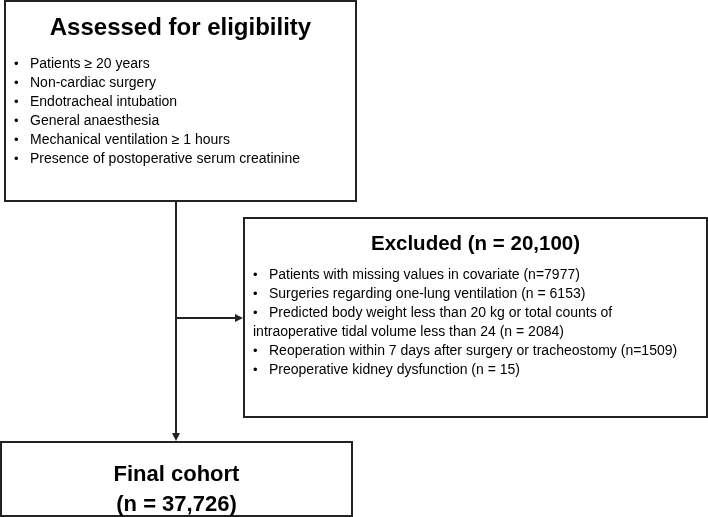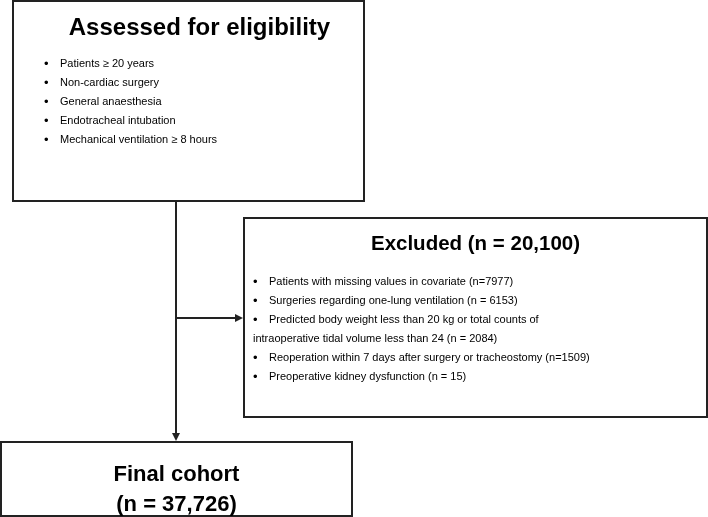--- a/index.html
+++ b/index.html
@@ -1,50 +1,51 @@
 <!DOCTYPE html>
 <html><head>
   <meta charset="utf-8">
   <style>
     html, body { margin: 0; padding: 0; background: #ffffff; }
     body { width: 708px; height: 517px; position: relative; overflow: hidden;
            font-family: "Liberation Sans", "DejaVu Sans", sans-serif; color: #000; }
     .box { position: absolute; border: 2px solid #222; background: #fff; box-sizing: border-box; }
     .title { text-align: center; font-weight: bold; }
     ul { margin: 0; padding: 0; list-style: none; }
-    li { position: relative; padding-left: 24px; font-size: 11px; line-height: 19px; white-space: nowrap; }
+    li { position: relative; padding-left: 24px; font-size: 14px; line-height: 19px; white-space: nowrap; }
     li::before { content: "•"; position: absolute; left: 8px; top: 0; font-size: 13px; }
-    #box1 { left: 12px; top: 0; width: 353px; height: 202px; padding-left: 22px; }
+    #box1 { left: 4px; top: 0; width: 353px; height: 202px; }
     #box1 .title { font-size: 24px; line-height: 30px; padding-top: 10px; }
     #box1 ul { margin-top: 12px; }
     #box2 { left: 243px; top: 217px; width: 465px; height: 201px; }
     #box2 .title { font-size: 20.5px; line-height: 26px; padding-top: 11px; }
-    #box2 ul { margin-top: 16px; }
+    #box2 ul { margin-top: 9px; }
     #box2 li { line-height: 19px; }
     #box3 { left: 0; top: 441px; width: 353px; height: 76px; }
     #box3 .title { font-size: 22px; line-height: 30px; padding-top: 16px; }
     .line { position: absolute; background: #222; }
     .arrow-down { position: absolute; width: 0; height: 0; border-left: 4px solid transparent;
                   border-right: 4px solid transparent; border-top: 8px solid #222; }
     .arrow-right { position: absolute; width: 0; height: 0; border-top: 4px solid transparent;
                    border-bottom: 4px solid transparent; border-left: 8px solid #222; }
   </style>
 </head>
 <body>
 
 <div class="box" id="box1">
   <div class="title">
     <div>Assessed for eligibility</div>
   </div>
   <ul>
     <li>Patients ≥ 20 years</li>
     <li>Non-cardiac surgery</li>
+    <li>Endotracheal intubation</li>
     <li>General anaesthesia</li>
-    <li>Endotracheal intubation</li>
-    <li>Mechanical ventilation ≥ 8 hours</li>
+    <li>Mechanical ventilation ≥ 1 hours</li>
+    <li>Presence of postoperative serum creatinine</li>
   </ul>
 </div>
 
 <div class="line" style="left:175px; top:202px; width:2px; height:231px;"></div>
 <div class="arrow-down" style="left:172px; top:433px;"></div>
 
 <div class="line" style="left:176px; top:317px; width:59px; height:2px;"></div>
 <div class="arrow-right" style="left:235px; top:314px;"></div>
 
 <div class="box" id="box2">

